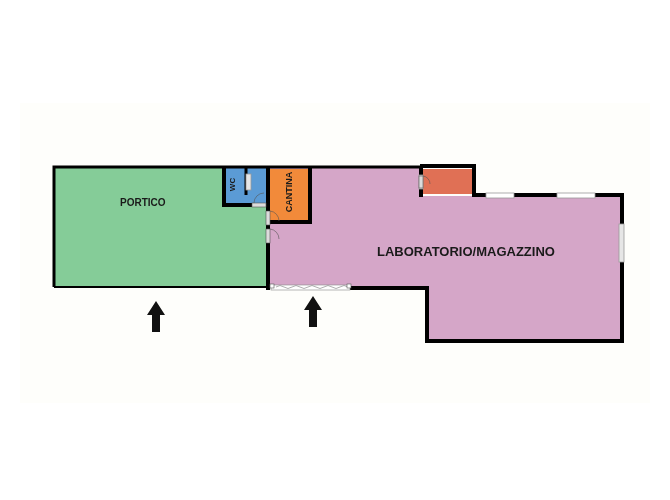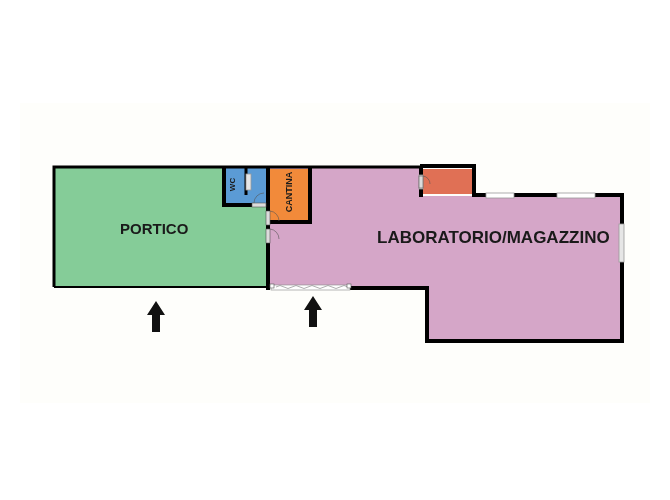--- a/index.html
+++ b/index.html
@@ -1,21 +1,21 @@
 <!DOCTYPE html>
 <html><head>
 <meta charset="utf-8">
 <style>
   html, body { margin: 0; padding: 0; }
   body { width: 670px; height: 500px; background: #ffffff; position: relative; overflow: hidden; font-family: "Liberation Sans", sans-serif; }
   .panel { position: absolute; left: 20px; top: 103px; width: 630px; height: 300px; background: #fefefb; }
   svg.plan { position: absolute; left: 0; top: 0; }
   .label { position: absolute; font-weight: bold; color: #1a1a1a; white-space: nowrap; font-family: "Liberation Sans", sans-serif; }
-  .lbl-portico { left: 120px; top: 220px; font-size: 15px; }
-  .lbl-lab { left: 377px; top: 228px; font-size: 17px; }
+  .lbl-portico { left: 120px; top: 197px; font-size: 10px; }
+  .lbl-lab { left: 377px; top: 244px; font-size: 13px; }
   .lbl-wc { left: 222px; top: 180px; font-size: 8px; transform: rotate(-90deg); transform-origin: center; width: 20px; text-align: center; }
   .lbl-cantina { left: 262px; top: 187px; font-size: 9px; transform: rotate(-90deg); transform-origin: center; width: 54px; text-align: center; }
 </style>
 </head>
 <body>
 
 <div class="panel"></div>
 
 <svg class="plan" width="670" height="500" viewBox="0 0 670 500">
 

